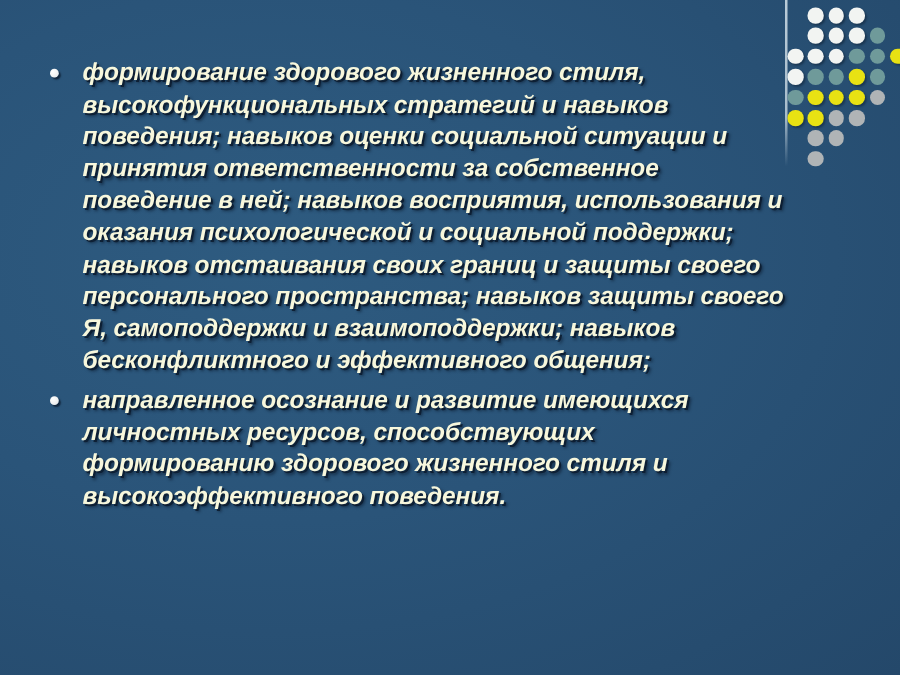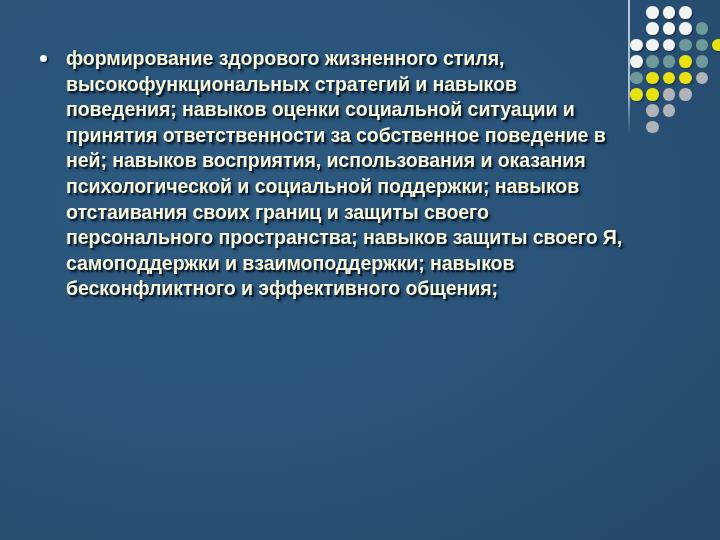--- a/index.html
+++ b/index.html
@@ -29,21 +29,21 @@
   
   #deco-line{
     position:absolute;
     left:628px; top:0; width:2px; height:133px;
     background:linear-gradient(to bottom,#b9cbd8 0%,#a8bccb 70%,rgba(168,188,203,0) 100%);
   }
 
   
   #content{
     position:absolute;
-    left:28px; top:46px; width:600px;
+    left:28px; top:46px; width:600px;font-style:italic;
   }
   ul.bullets{
     list-style:none;margin:0;padding:0;
   }
   li.bullet{
     position:relative;
     padding-left:38px;
     margin:0 0 6px 0;
     color:#f7f7dc;
     font-size:19.6px;
@@ -102,16 +102,20 @@
       <div class="dot" style="left: 34.8px; top: 104.4px; width: 12.6px; height: 12.6px; background: rgb(176, 180, 182);"></div>
       <div class="dot" style="left: 18.4px; top: 120.8px; width: 12.6px; height: 12.6px; background: rgb(176, 180, 182);"></div>
     </div>
 
   <div id="content">
     <ul class="bullets">
       <li class="bullet">
         <span class="marker"></span>
         <span class="btext">формирование здорового жизненного стиля, высокофункциональных стратегий и навыков поведения; навыков оценки социальной ситуации и принятия ответственности за собственное поведение в ней; навыков восприятия, использования и оказания психологической и социальной поддержки; навыков отстаивания своих границ и защиты своего персонального пространства; навыков защиты своего Я, самоподдержки и взаимоподдержки; навыков бесконфликтного и эффективного общения;</span>
       </li>
+      <li class="bullet">
+        <span class="marker"></span>
+        <span class="btext">направленное осознание и развитие имеющихся личностных ресурсов, способствующих формированию здорового жизненного стиля и высокоэффективного поведения.</span>
+      </li>
     </ul>
   </div>
 
 </div>
 
 </body></html>

